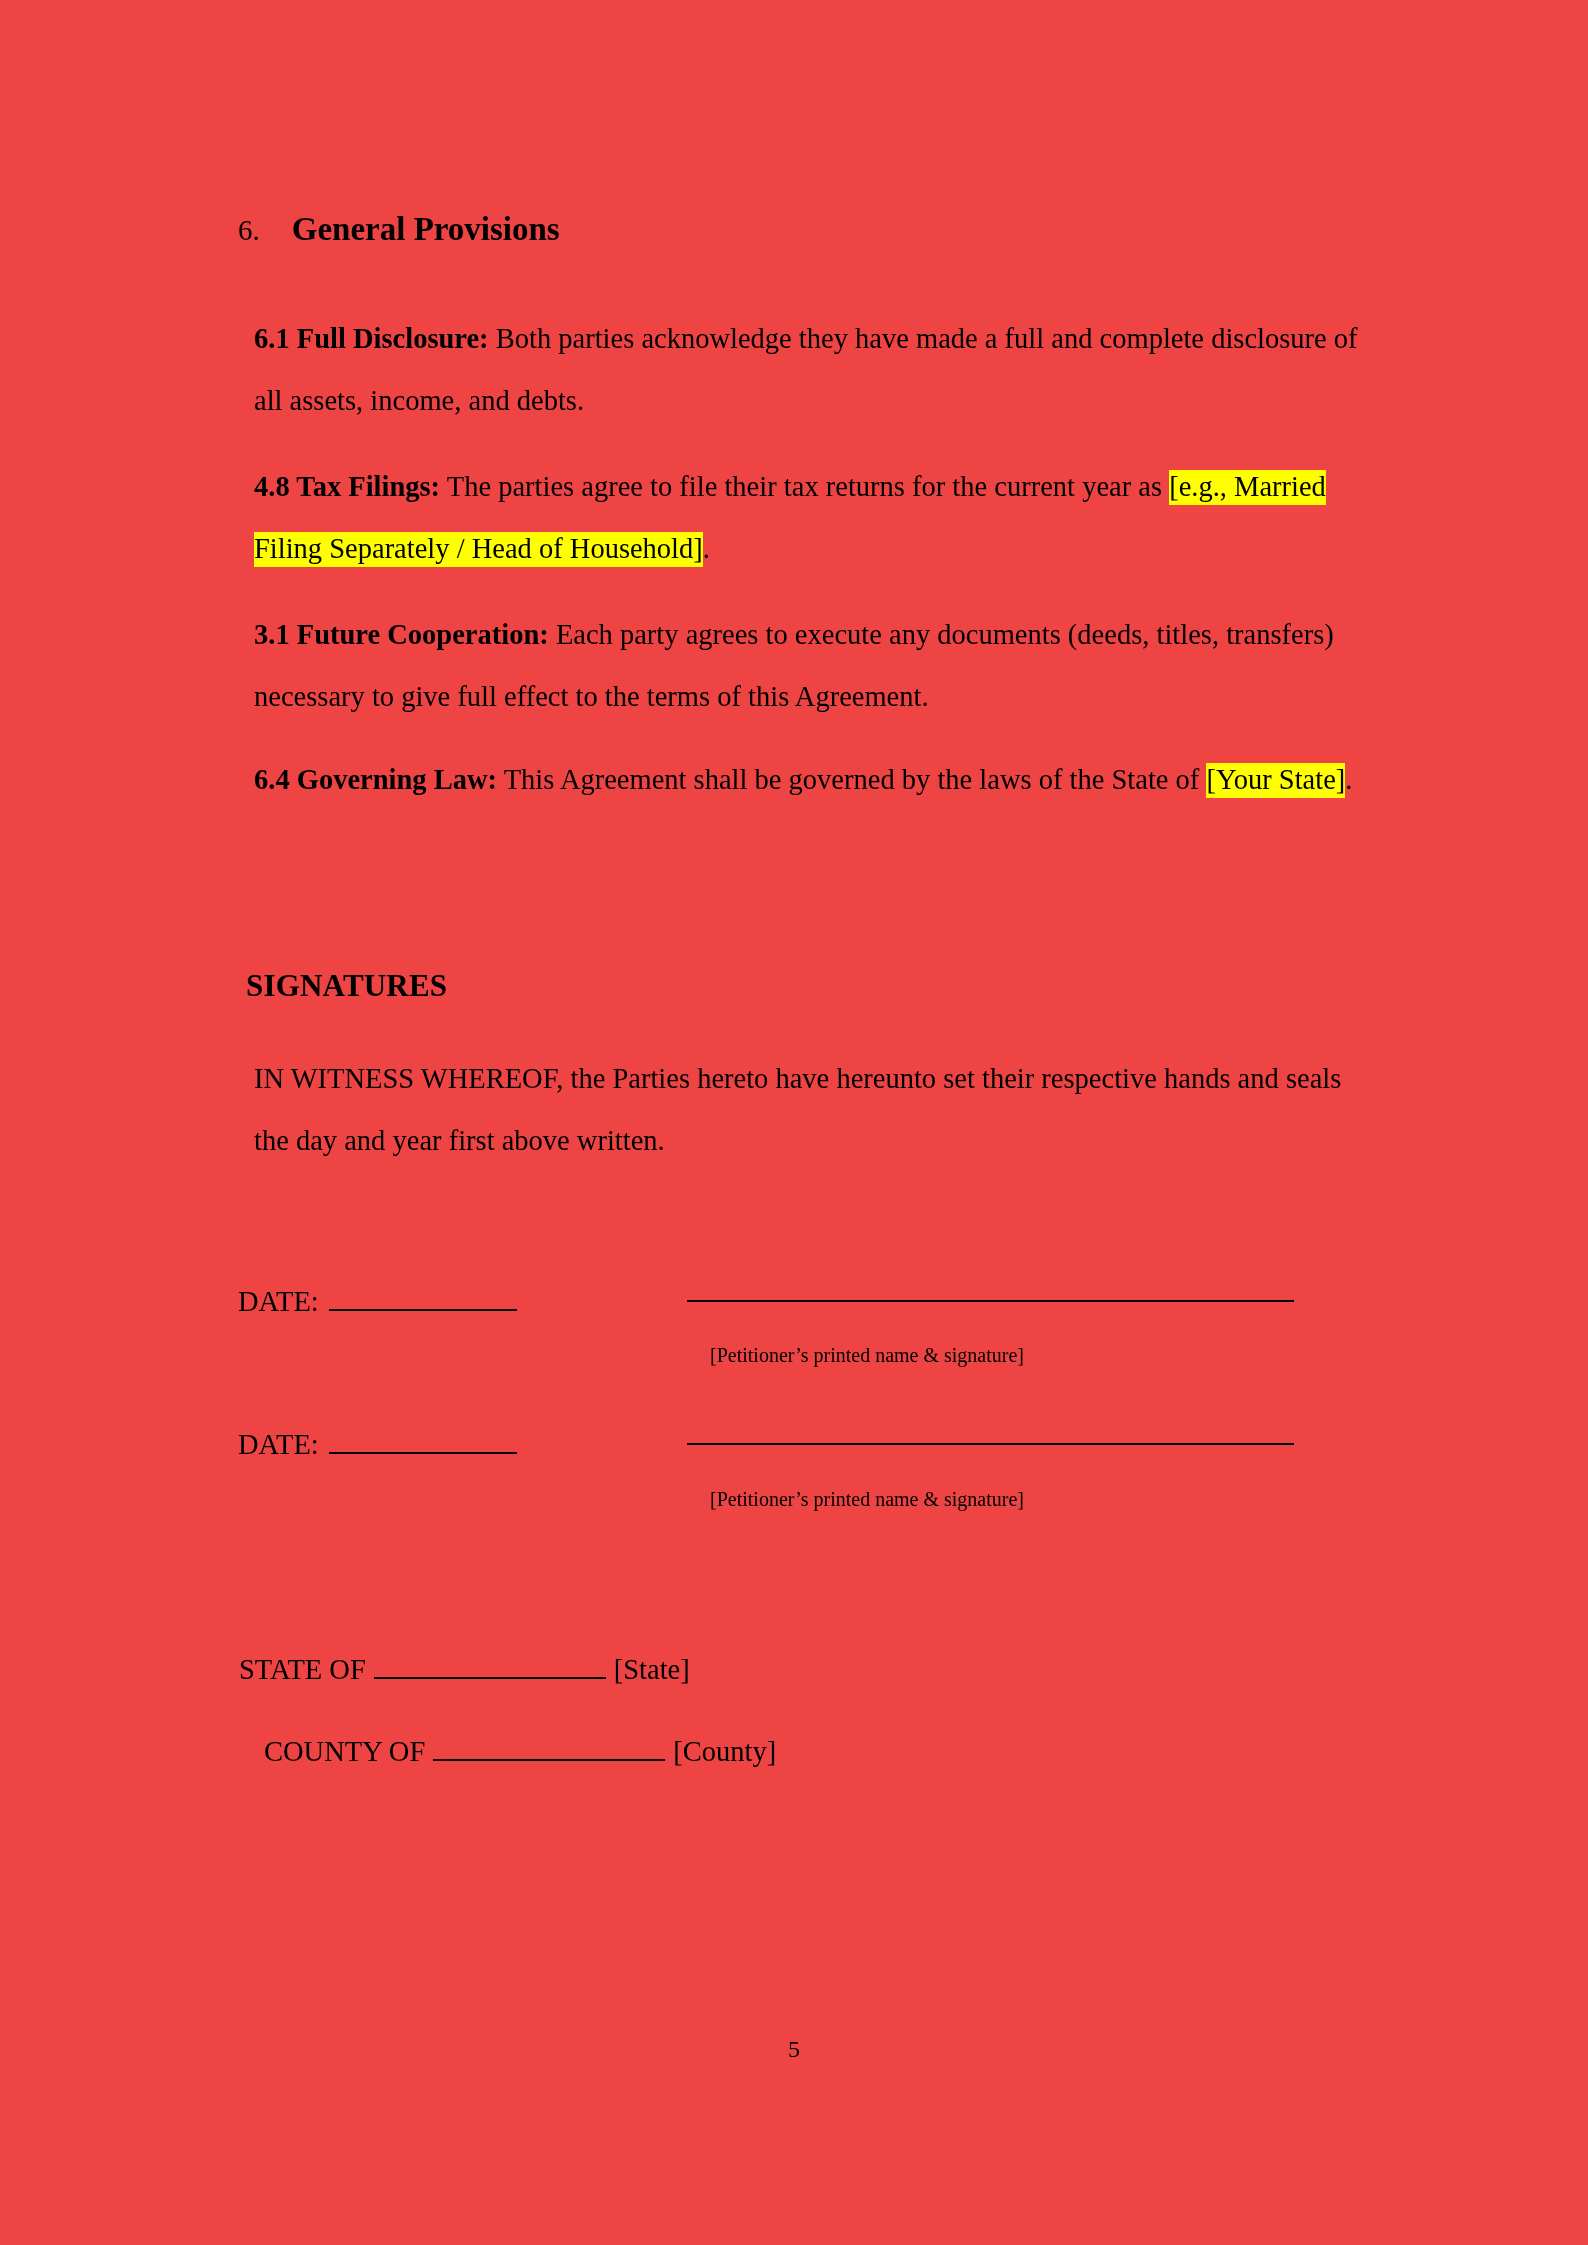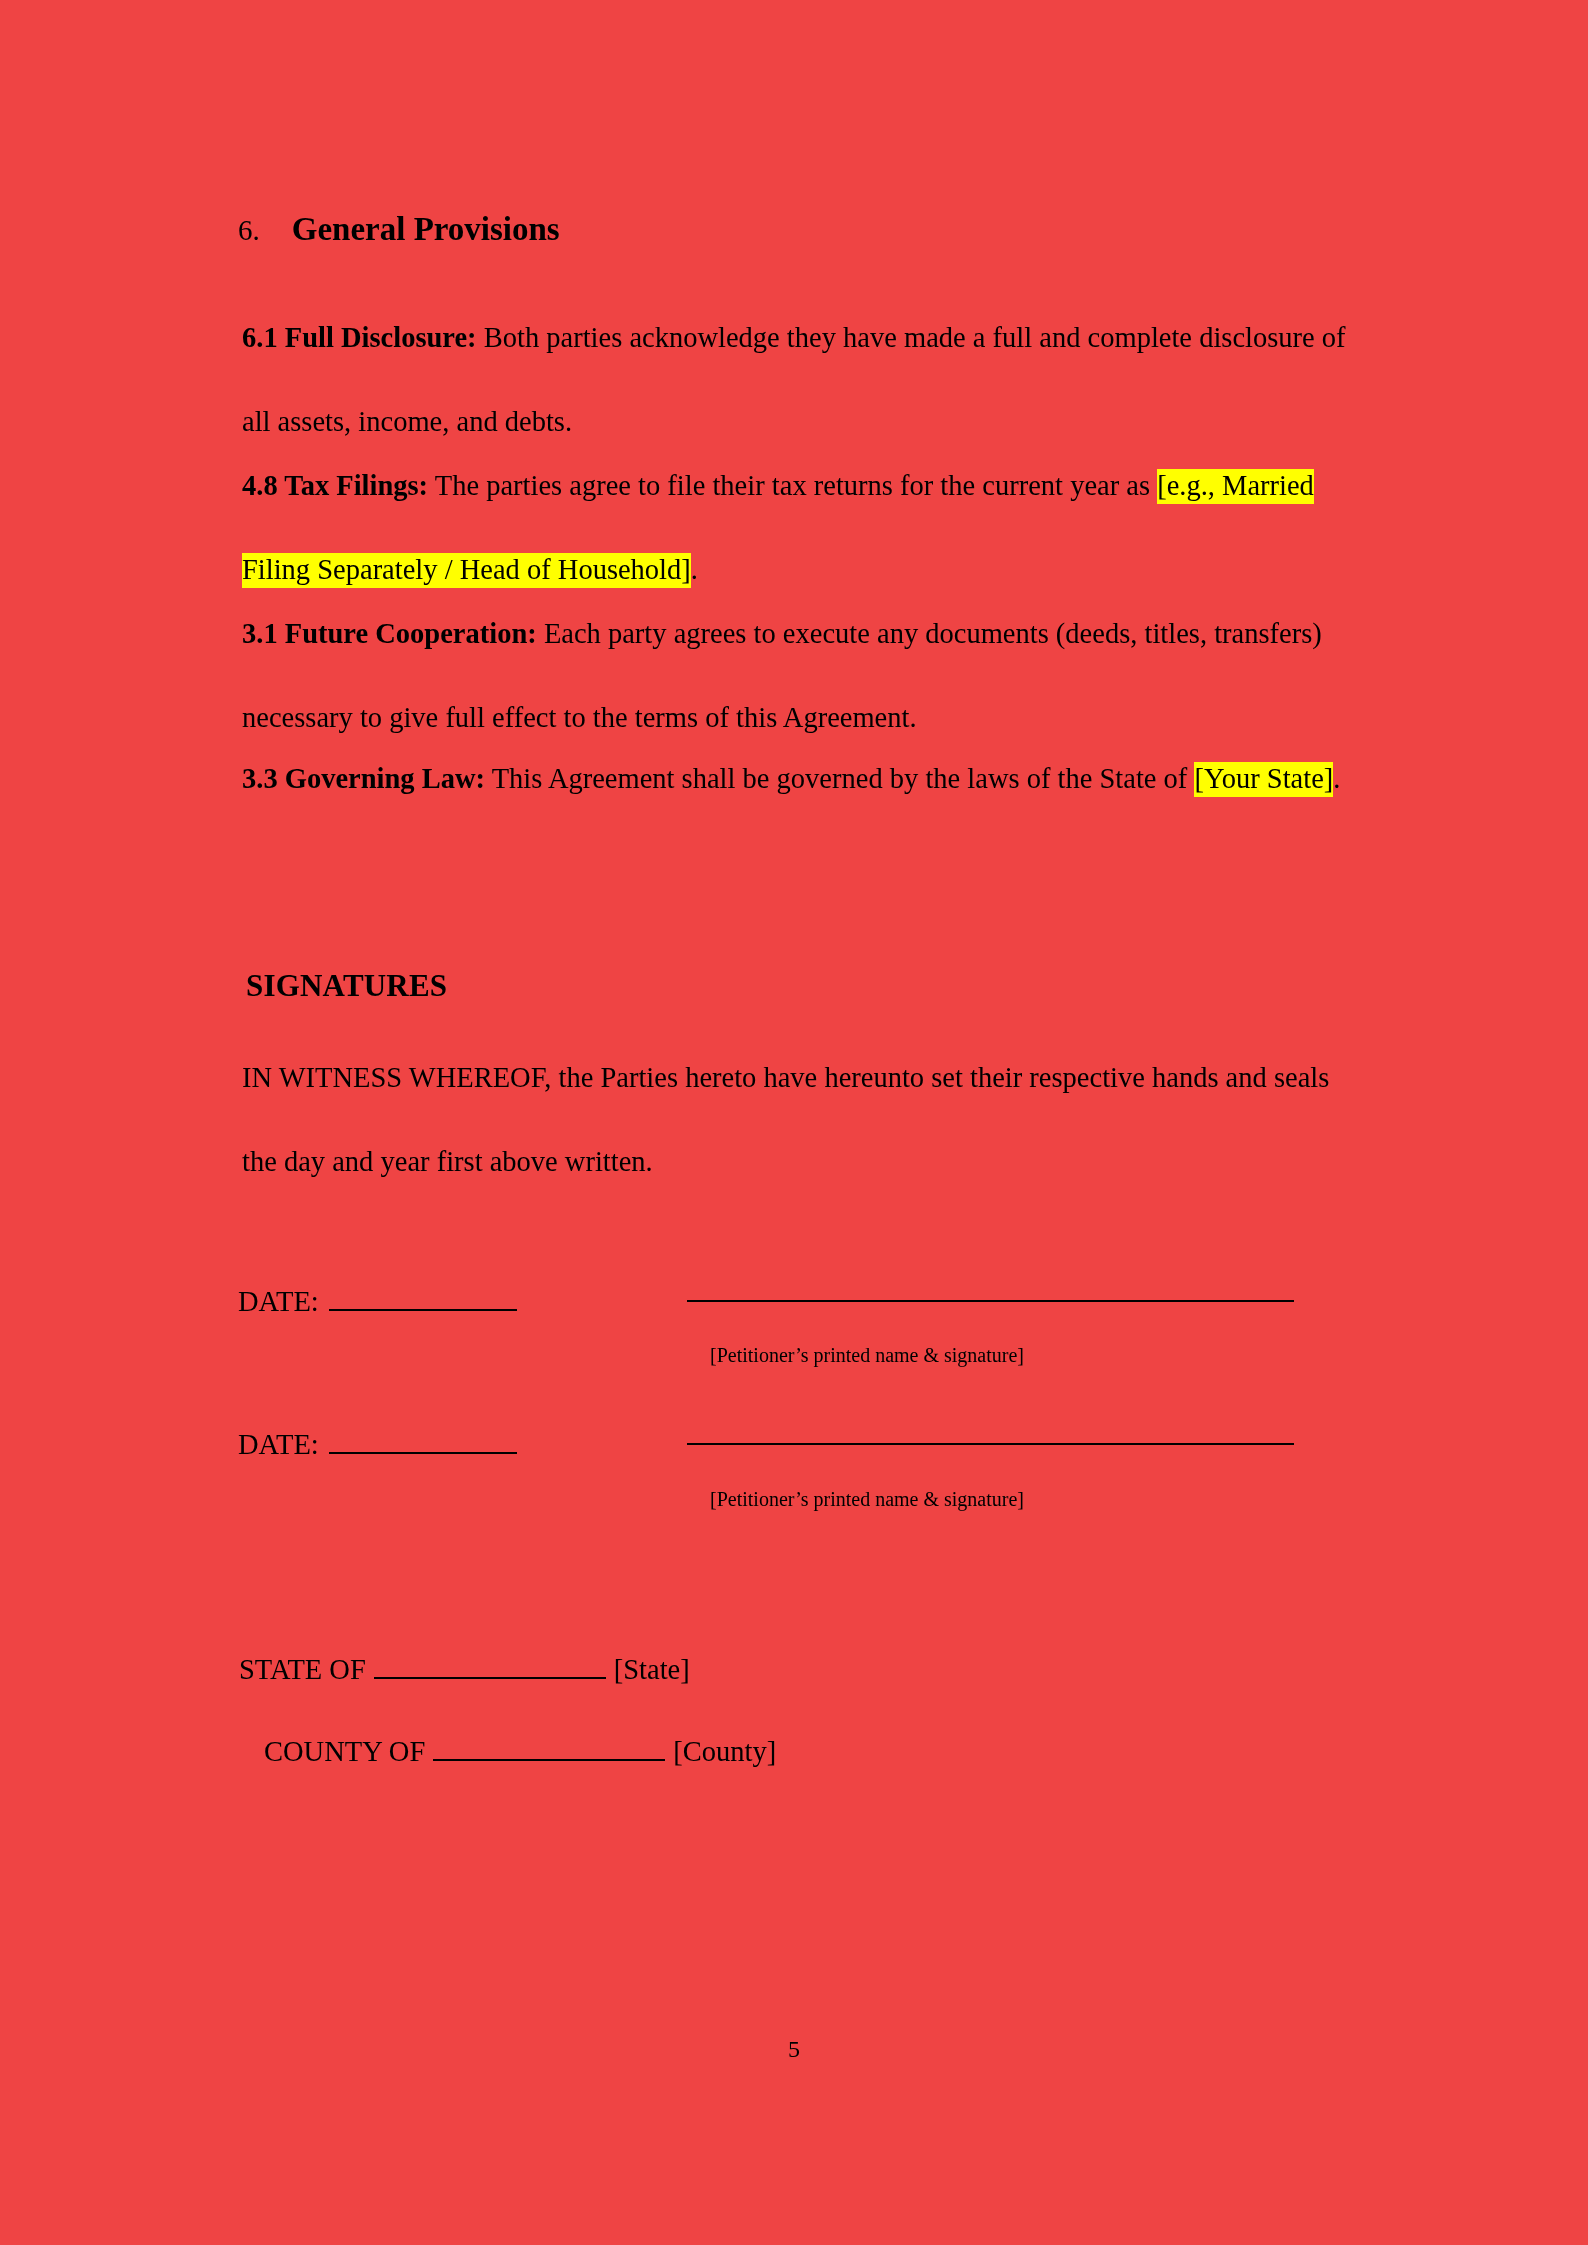--- a/index.html
+++ b/index.html
@@ -45,23 +45,23 @@
     font-size: 33px;
     padding-left: 32px;
   }
 
   
   .para {
     position: absolute;
     left: 0;
     width: 1105px;
     font-size: 28.5px;
-    line-height: 84px;
+    line-height: 62px;
     text-align: left;
-    margin: 4px;
+    margin: 16px;
   }
   .para b, .para .lead {
     font-weight: bold;
   }
   .hl {
     background-color: #ffff00;
     box-decoration-break: clone;
     -webkit-box-decoration-break: clone;
     padding: 1px 0 3px 0;
   }
@@ -161,21 +161,21 @@
 
     <p class="para" style="top: 440px;">
       <span class="lead">4.8 Tax Filings:</span><span> The parties agree to file their tax returns for the current year as </span><span class="hl">[e.g., Married Filing Separately / Head of Household]</span><span>.</span>
     </p>
 
     <p class="para" style="top: 588px;">
       <span class="lead">3.1 Future Cooperation:</span><span> Each party agrees to execute any documents (deeds, titles, transfers) necessary to give full effect to the terms of this Agreement.</span>
     </p>
 
     <p class="para" style="top: 733px;">
-      <span class="lead">3.3 Governing Law:</span><span> This Agreement shall be governed by the laws of the State of </span><span class="hl">[Your State]</span><span>.</span>
+      <span class="lead">6.4 Governing Law:</span><span> This Agreement shall be governed by the laws of the State of </span><span class="hl">[Your State]</span><span>.</span>
     </p>
 
     <h3 class="sig-heading">SIGNATURES</h3>
 
     <p class="para" style="top: 1032px;">IN WITNESS WHEREOF, the Parties hereto have hereunto set their respective hands and seals the day and year first above written.</p>
 
     <div class="sig-row" style="top: 1282px;">
       <span class="date-cell">
         <span>DATE:</span><span class="date-underline"></span>
       </span>

